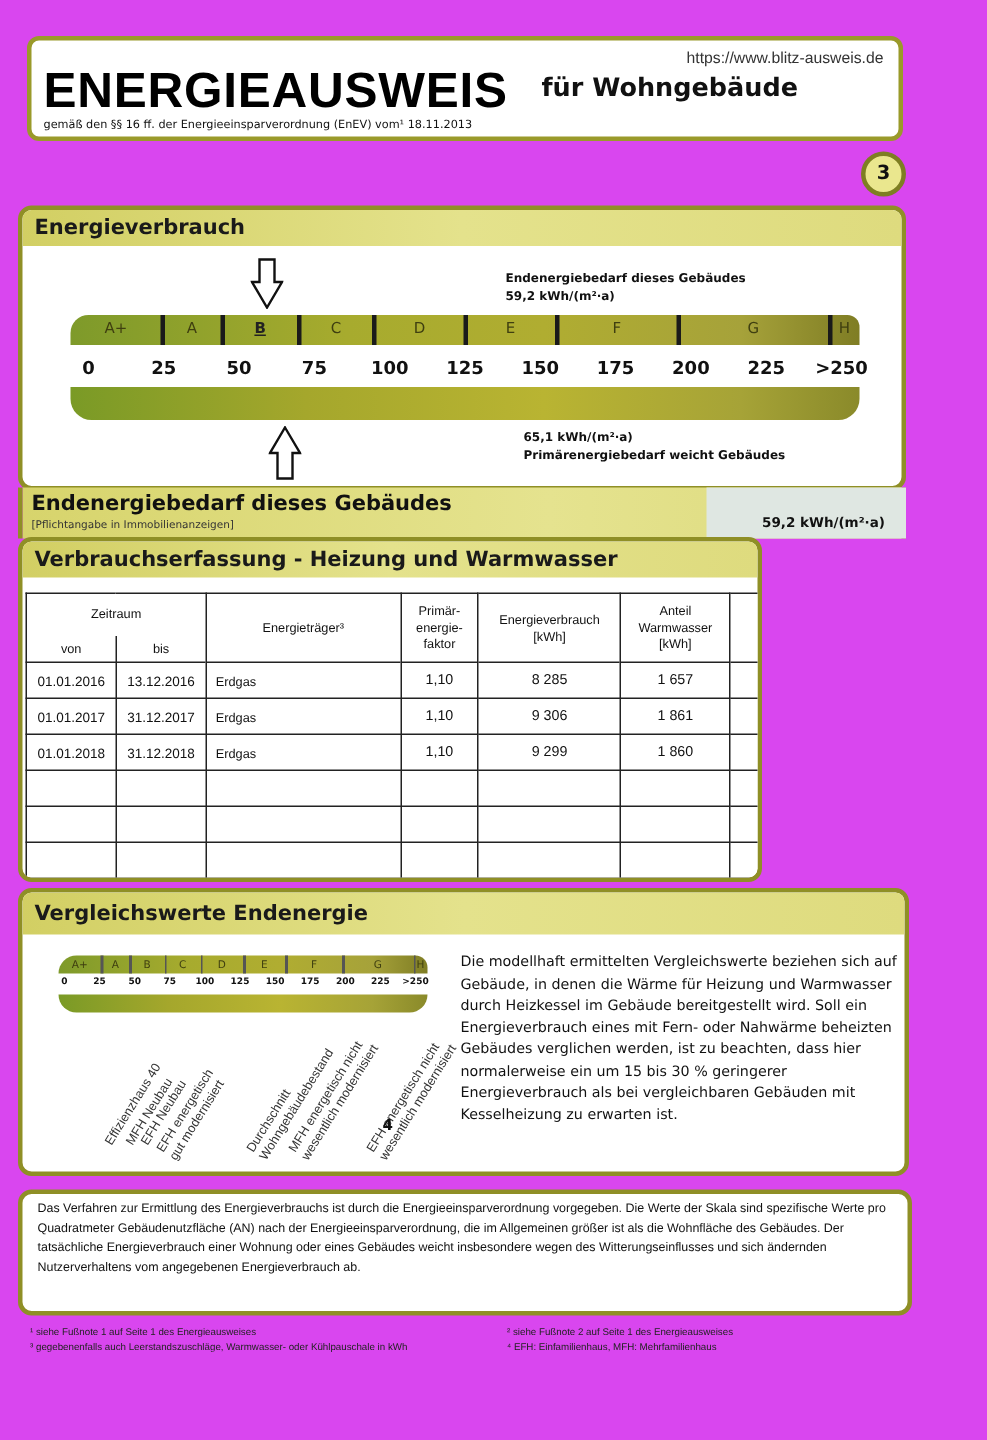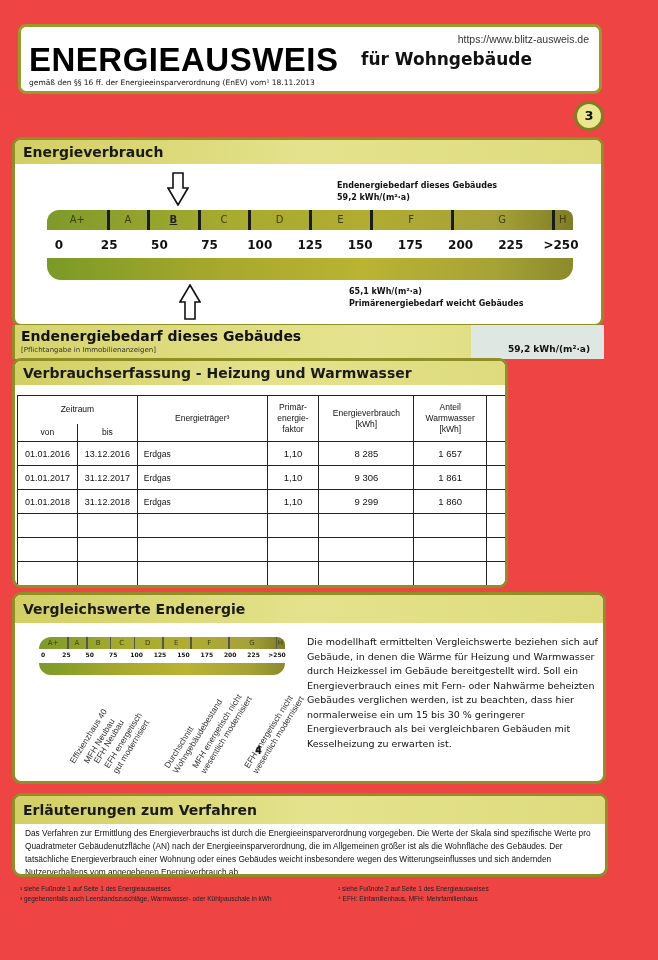--- a/index.html
+++ b/index.html
@@ -1,19 +1,19 @@
 <!DOCTYPE html>
 <html><head>
 <meta charset="utf-8">
 <style>
   * { box-sizing: border-box; margin: 0; padding: 0; }
   html, body { width: 658px; height: 960px; background: #ffffff; overflow: hidden; }
   body { font-family: "DejaVu Sans", "Liberation Sans", sans-serif; color: #111; position: relative; }
 
-  .page { position: absolute; left: 0; top: 0; width: 658px; height: 960px; background: #ef4444; text-decoration: underline; }
+  .page { position: absolute; left: 0; top: 0; width: 658px; height: 960px; background: #d946ef; text-decoration: underline; }
 
   
   .header-box {
     position: absolute; left: 18px; top: 24px; width: 584px; height: 70px;
     border: 3px solid #9a9a2a; border-radius: 8px; background: #fff;
   }
   .header-url { position: absolute; right: 10px; top: 6px; font-size: 10.5px; color: #333; font-family: "Liberation Sans", sans-serif; }
   .header-title { position: absolute; left: 8px; top: 14px; font-size: 33px; font-weight: bold; letter-spacing: 0.5px; font-family: "Liberation Sans", sans-serif; color: #000; }
   .header-sub { position: absolute; left: 340px; top: 22px; font-size: 17px; font-weight: bold; font-family: "DejaVu Sans", sans-serif; text-align: center; }
   .header-law { position: absolute; left: 8px; top: 51px; font-size: 7.5px; font-family: "DejaVu Sans", sans-serif; }
@@ -317,21 +317,20 @@
         <div class="vg-rot" style="left: 192.48px; top: 160px; white-space: pre;">MFH energetisch nicht
 wesentlich modernisiert</div>
         <div class="vg-rot" style="left: 243.96px; top: 160px; white-space: pre;">EFH energetisch nicht
 wesentlich modernisiert</div>
       </div>
     <span class="vg-num">4</span>
     <div class="vg-text">Die modellhaft ermittelten Vergleichswerte beziehen sich auf Gebäude, in denen die Wärme für Heizung und Warmwasser durch Heizkessel im Gebäude bereitgestellt wird. Soll ein Energieverbrauch eines mit Fern- oder Nahwärme beheizten Gebäudes verglichen werden, ist zu beachten, dass hier normalerweise ein um 15 bis 30 % geringerer Energieverbrauch als bei vergleichbaren Gebäuden mit Kesselheizung zu erwarten ist.</div>
   </div>
 
   <div class="panel" id="panel-er">
-    <div class="panel-head" style="padding:6px 8px;">Erläuterungen zum Verfahren</div>
     <div class="er-text">Das Verfahren zur Ermittlung des Energieverbrauchs ist durch die Energieeinsparverordnung vorgegeben. Die Werte der Skala sind spezifische Werte pro Quadratmeter Gebäudenutzfläche (AN) nach der Energieeinsparverordnung, die im Allgemeinen größer ist als die Wohnfläche des Gebäudes. Der tatsächliche Energieverbrauch einer Wohnung oder eines Gebäudes weicht insbesondere wegen des Witterungseinflusses und sich ändernden Nutzerverhaltens vom angegebenen Energieverbrauch ab.</div>
   </div>
 
   <div class="foot" style="left:20px; top:884px;">
     <div>¹ siehe Fußnote 1 auf Seite 1 des Energieausweises</div>
     <div>³ gegebenenfalls auch Leerstandszuschläge, Warmwasser- oder Kühlpauschale in kWh</div>
   </div>
   <div class="foot" style="left:338px; top:884px;">
     <div>² siehe Fußnote 2 auf Seite 1 des Energieausweises</div>
     <div>⁴ EFH: Einfamilienhaus, MFH: Mehrfamilienhaus</div>

